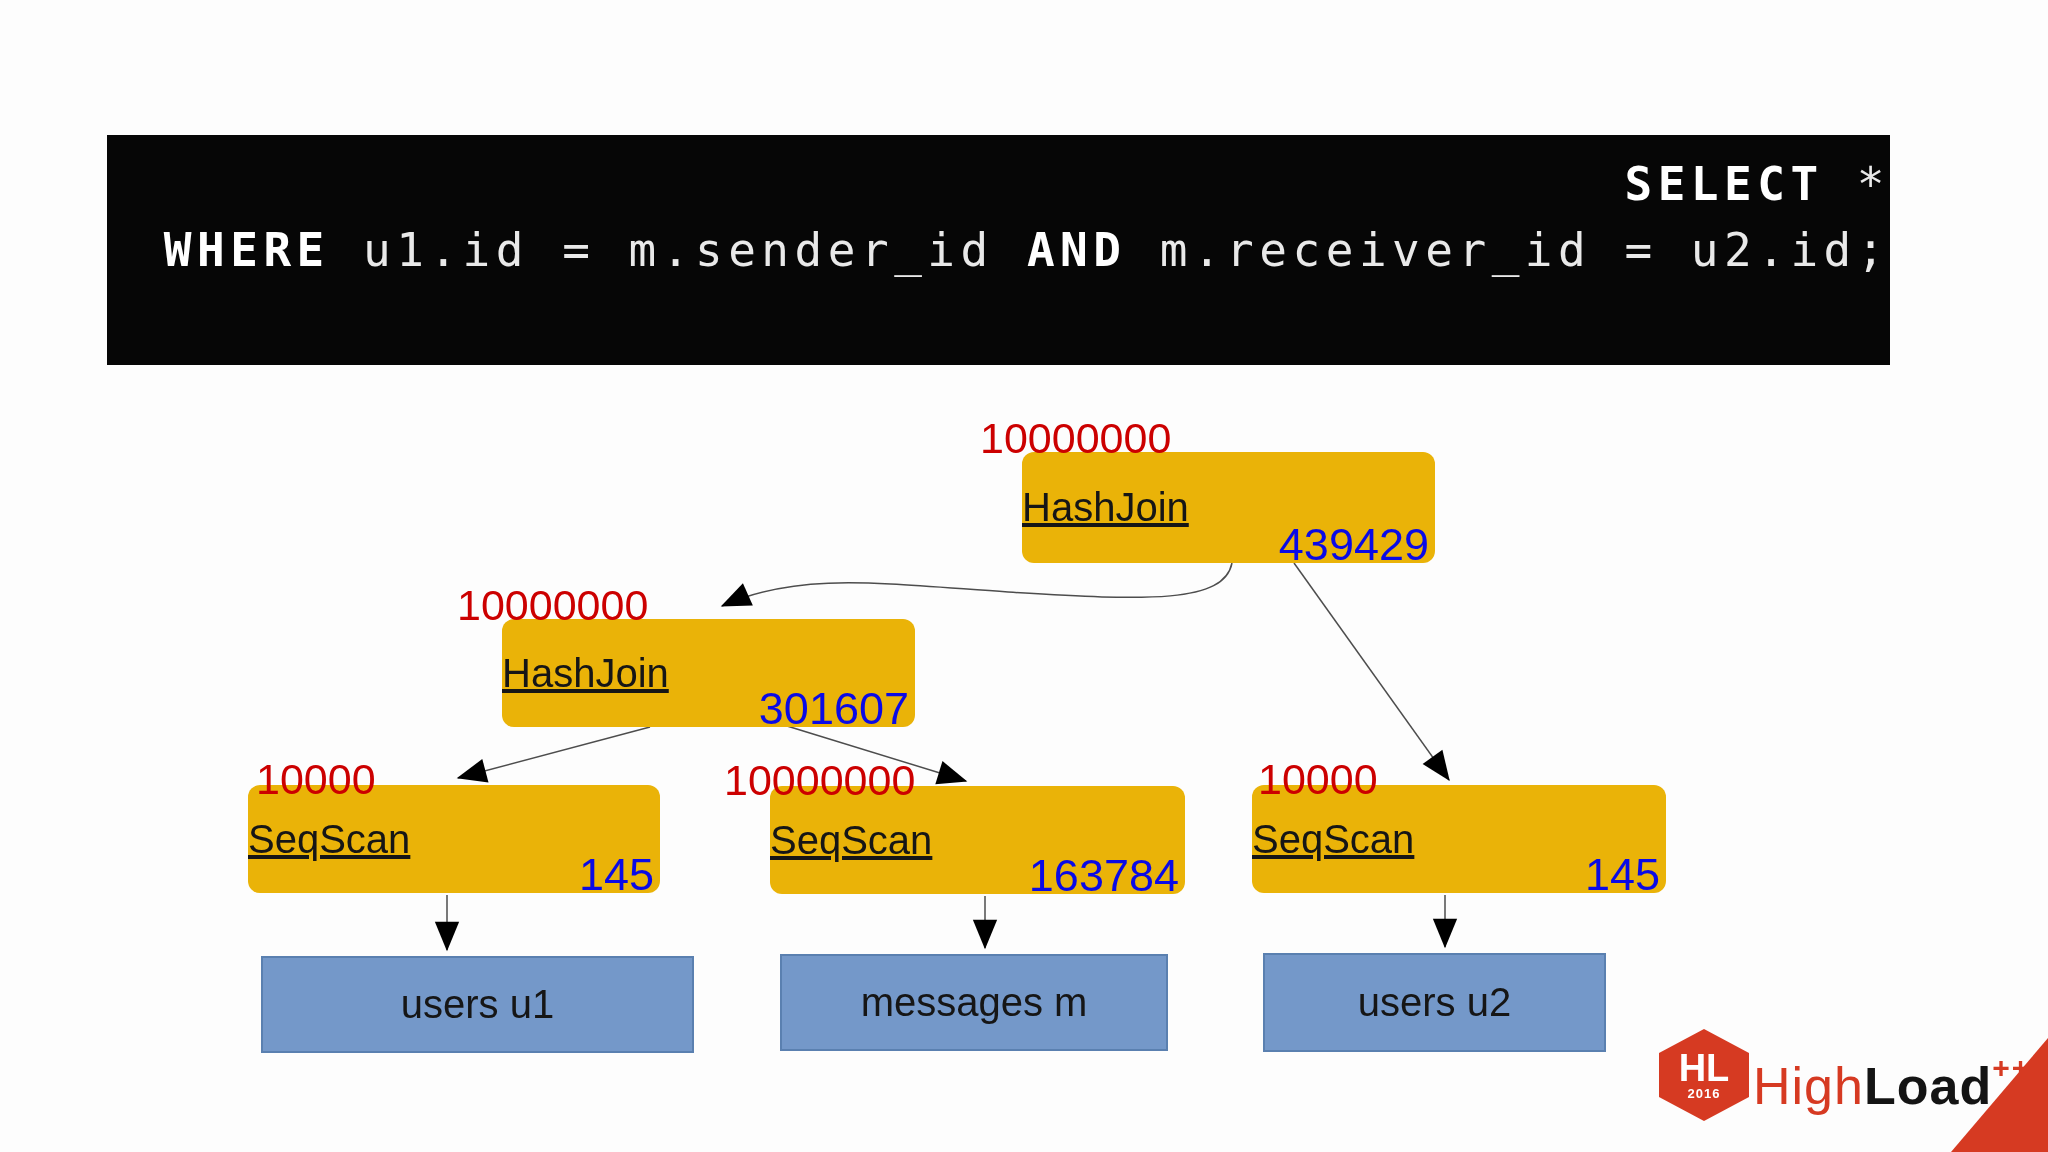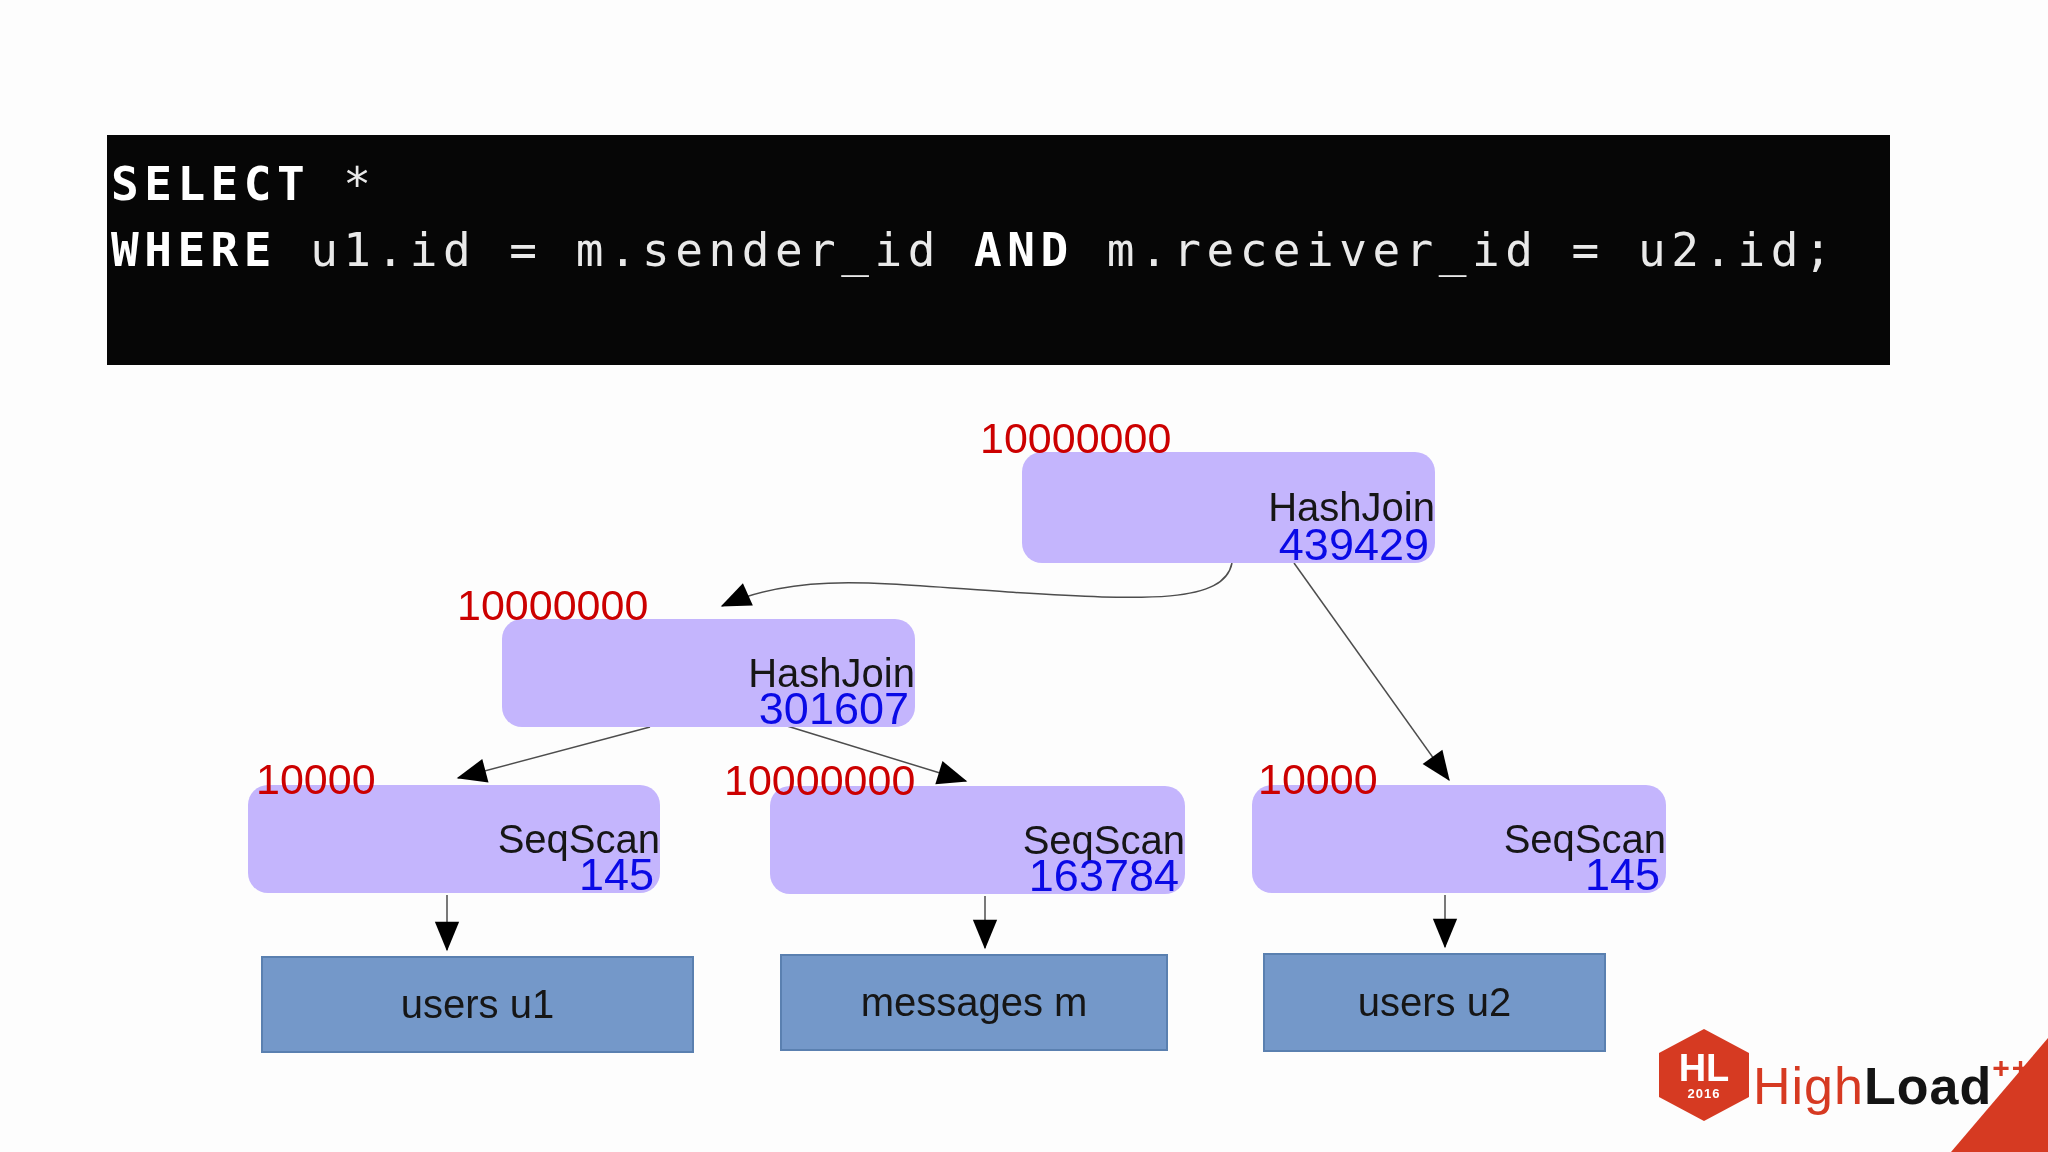--- a/index.html
+++ b/index.html
@@ -5,35 +5,35 @@
   html,body{margin:0;padding:0;background:#888;}
   .slide{
     position:relative; width:2048px; height:1152px;
     background:#fdfdfd; overflow:hidden;
     font-family:"Liberation Sans", sans-serif;
   }
 
   
   .sql-block{
     position:absolute; left:107px; top:135px; width:1783px; height:230px;
-    background:#060606; box-sizing:border-box; padding:16px 0 0 4px;
+    background:#060606; box-sizing:border-box; padding:16px 0 0 4px;text-align:right;
   }
   .sql-line{
     font-family:"DejaVu Sans Mono", monospace;
     font-size:46px; line-height:66px; letter-spacing:5.5px;
     color:#e9e9e9; white-space:pre;
   }
   .sql-line .kw{ font-weight:bold; color:#ffffff; }
 
   
   .node{
-    position:absolute; background:#c4b5fd; border-radius:20px;
-    display:flex; align-items:center; justify-content:flex-end;
+    position:absolute; background:#eab308; border-radius:12px;
+    display:flex; align-items:center; justify-content:flex-start;
   }
-  .node .node-label{ font-size:40px; color:#161616; }
+  .node .node-label{ font-size:40px; color:#161616;text-decoration:underline; }
   .node .estimate{
     position:absolute; font-size:43px; line-height:44px; color:#cc0000;
     white-space:nowrap;
   }
   .node .actual{
     position:absolute; right:6px; bottom:-4px;
     font-size:45px; line-height:1; color:#0a0ae6; white-space:nowrap;
   }
   .n-hjt{ left:1022px; top:452px; width:413px; height:111px; }
   .n-hjt .estimate{ left:-42px; top:-36px; }

